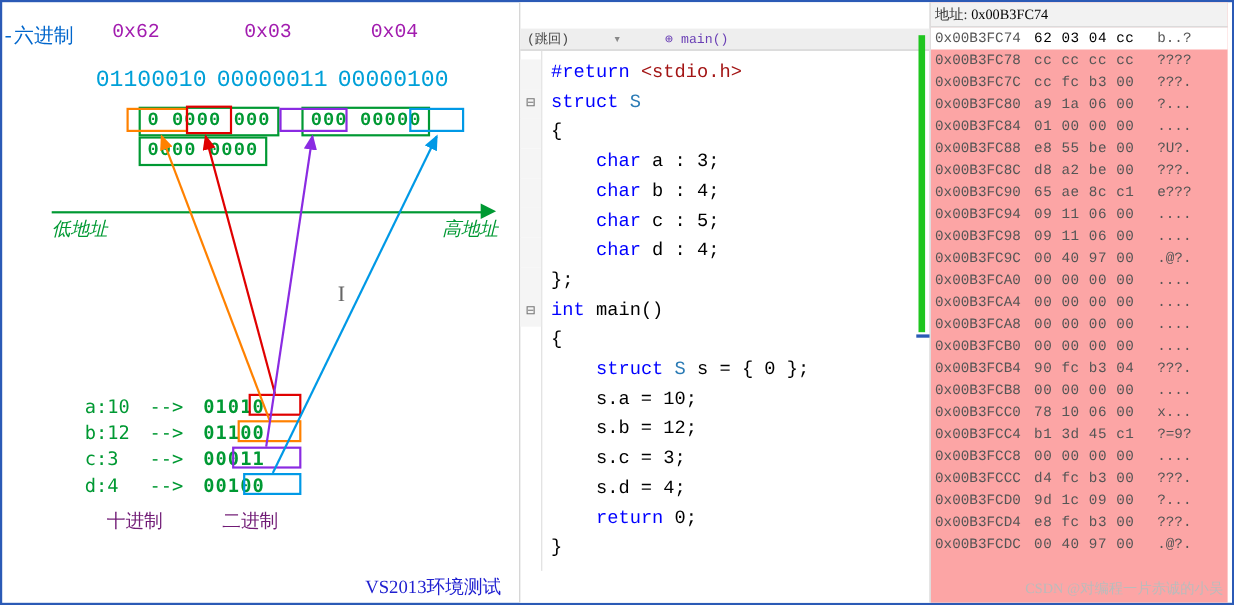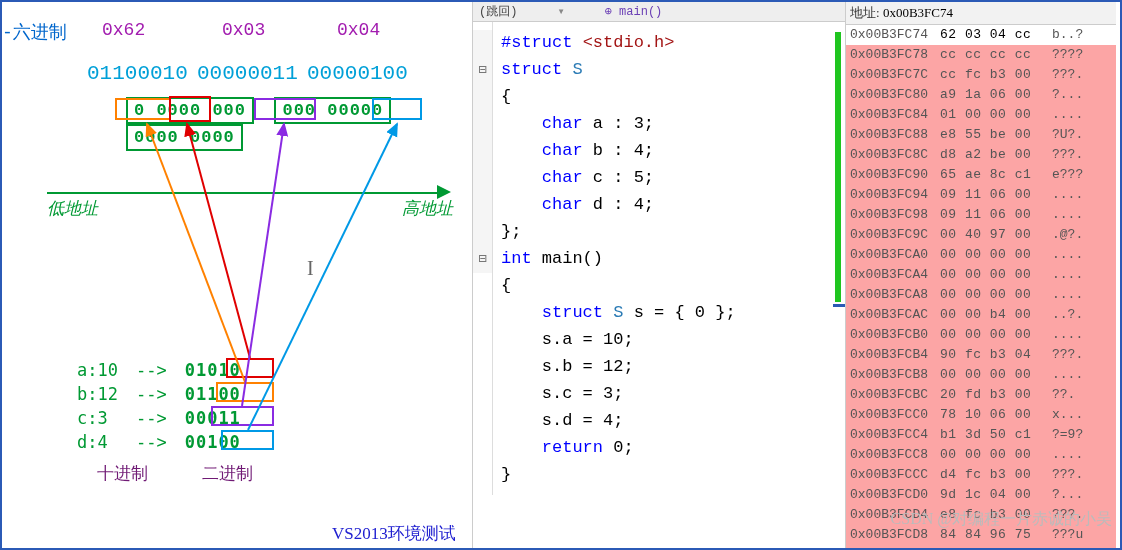--- a/index.html
+++ b/index.html
@@ -59,20 +59,21 @@
   .assign-bin { color:#009933; font-weight:bold; letter-spacing:1px;margin-left:15px;}
   .dec-lbl { position:absolute; top:460px; font-size:17px; color:#701a75; font-family:"SimSun"; }
   .footer-lbl { position:absolute; top:520px; left:330px; font-size:17px; color:#2020d0; font-family:"SimSun";}
   
   .ov { position:absolute; border:2px solid; pointer-events:none;}
   
   .toolbar-fake {
     height:20px; background:#eee; border-bottom:1px solid #ccc;
     font-size:12px; color:#444; display:flex; align-items:center; padding:0 6px;
     gap:40px;
+    margin-top:24px;
   }
   .toolbar-fake .sep { color:#888;}
   .toolbar-fake .fn { color:#6a3fb5;}
   .code-area { display:flex; }
   .gutter { width:20px; text-align:center; color:#777;
             border-right:1px solid #ddd; padding-top:8px; font-size:14px; line-height:27px;}
   .gutter-sym { background:#f5f5f5; cursor:default;}
   .code { padding:7px 8px; font-size:17px; line-height:27px; white-space:pre;}
   .kw-blue { color:#0000ff;}
   .tname { color:#2b7bb5;}
@@ -84,22 +85,22 @@
              font-family:"SimSun"; font-size:13px; color:#333;}
   .mem-hdr span.addr { font-family:"Consolas"; color:#000;}
   .mem-body { padding:0; font-size:13px; line-height:20px;}
   .mem-row { display:flex; padding:0 4px; color:#555;}
   .mem-row.sel { background:#fff; color:#000;}
   .mem-addr { width:90px; color:#555;}
   .mem-bytes { width:112px; letter-spacing:0.5px;}
   .mem-ascii { width:50px; color:#555;}
   svg.arrows { position:absolute; top:0; left:0; pointer-events:none;}
   .watermark {
-    position:absolute; bottom:18px; right:8px; color:#bbb;
-    font-family:"Microsoft YaHei"; font-size:16px;
+    position:absolute; bottom:4px; right:8px; color:#bbb;
+    font-family:"Microsoft YaHei"; font-size:13px;
   }
 </style>
 </head>
 <body>
 
 <div class="container">
 
   <div class="left-panel">
     <span class="hex-label">-六进制</span>
     <span class="hex-row" style="left:100px">0x62</span>
@@ -195,21 +196,21 @@
         <div class="gutter-sym">&nbsp;</div>
         <div class="gutter-sym">⊟</div>
         <div class="gutter-sym">&nbsp;</div>
           <div class="gutter-sym">&nbsp;</div>
         <div class="gutter-sym">&nbsp;</div>
           <div class="gutter-sym">&nbsp;</div>
         <div class="gutter-sym">&nbsp;</div>
           <div class="gutter-sym">&nbsp;</div>
         <div class="gutter-sym">⊟</div>
       </div>
-      <div class="code"><span class="kw-blue">#struct</span> <span class="angle">&lt;stdio.h&gt;</span>
+      <div class="code"><span class="kw-blue">#return</span> <span class="angle">&lt;stdio.h&gt;</span>
 <span class="kw-blue">struct</span> <span class="tname">S</span>
 {
     <span class="kw-blue">char</span> a : 3;
     <span class="kw-blue">char</span> b : 4;
     <span class="kw-blue">char</span> c : 5;
     <span class="kw-blue">char</span> d : 4;
 };
 <span class="kw-blue">int</span> main()
 {
     <span class="kw-blue">struct</span> <span class="tname">S</span> s = { 0 };
@@ -294,78 +295,63 @@
           <span class="mem-addr">0x00B3FCA4</span>
           <span class="mem-bytes">00 00 00 00</span>
           <span class="mem-ascii">....</span>
         </div>
         <div class="mem-row">
           <span class="mem-addr">0x00B3FCA8</span>
           <span class="mem-bytes">00 00 00 00</span>
           <span class="mem-ascii">....</span>
         </div>
         <div class="mem-row">
-          <span class="mem-addr">0x00B3FCAC</span>
-          <span class="mem-bytes">00 00 b4 00</span>
-          <span class="mem-ascii">..?.</span>
-        </div>
-        <div class="mem-row">
           <span class="mem-addr">0x00B3FCB0</span>
           <span class="mem-bytes">00 00 00 00</span>
           <span class="mem-ascii">....</span>
         </div>
         <div class="mem-row">
           <span class="mem-addr">0x00B3FCB4</span>
           <span class="mem-bytes">90 fc b3 04</span>
           <span class="mem-ascii">???.</span>
         </div>
         <div class="mem-row">
           <span class="mem-addr">0x00B3FCB8</span>
           <span class="mem-bytes">00 00 00 00</span>
           <span class="mem-ascii">....</span>
-        </div>
-        <div class="mem-row">
-          <span class="mem-addr">0x00B3FCBC</span>
-          <span class="mem-bytes">20 fd b3 00</span>
-          <span class="mem-ascii"> ??.</span>
         </div>
         <div class="mem-row">
           <span class="mem-addr">0x00B3FCC0</span>
           <span class="mem-bytes">78 10 06 00</span>
           <span class="mem-ascii">x...</span>
         </div>
         <div class="mem-row">
           <span class="mem-addr">0x00B3FCC4</span>
-          <span class="mem-bytes">b1 3d 50 c1</span>
+          <span class="mem-bytes">b1 3d 45 c1</span>
           <span class="mem-ascii">?=9?</span>
         </div>
         <div class="mem-row">
           <span class="mem-addr">0x00B3FCC8</span>
           <span class="mem-bytes">00 00 00 00</span>
           <span class="mem-ascii">....</span>
         </div>
         <div class="mem-row">
           <span class="mem-addr">0x00B3FCCC</span>
           <span class="mem-bytes">d4 fc b3 00</span>
           <span class="mem-ascii">???.</span>
         </div>
         <div class="mem-row">
           <span class="mem-addr">0x00B3FCD0</span>
-          <span class="mem-bytes">9d 1c 04 00</span>
+          <span class="mem-bytes">9d 1c 09 00</span>
           <span class="mem-ascii">?...</span>
         </div>
         <div class="mem-row">
           <span class="mem-addr">0x00B3FCD4</span>
           <span class="mem-bytes">e8 fc b3 00</span>
           <span class="mem-ascii">???.</span>
-        </div>
-        <div class="mem-row">
-          <span class="mem-addr">0x00B3FCD8</span>
-          <span class="mem-bytes">84 84 96 75</span>
-          <span class="mem-ascii">???u</span>
         </div>
         <div class="mem-row">
           <span class="mem-addr">0x00B3FCDC</span>
           <span class="mem-bytes">00 40 97 00</span>
           <span class="mem-ascii">.@?.</span>
         </div>
       </div>
   </div>
 </div>
 

